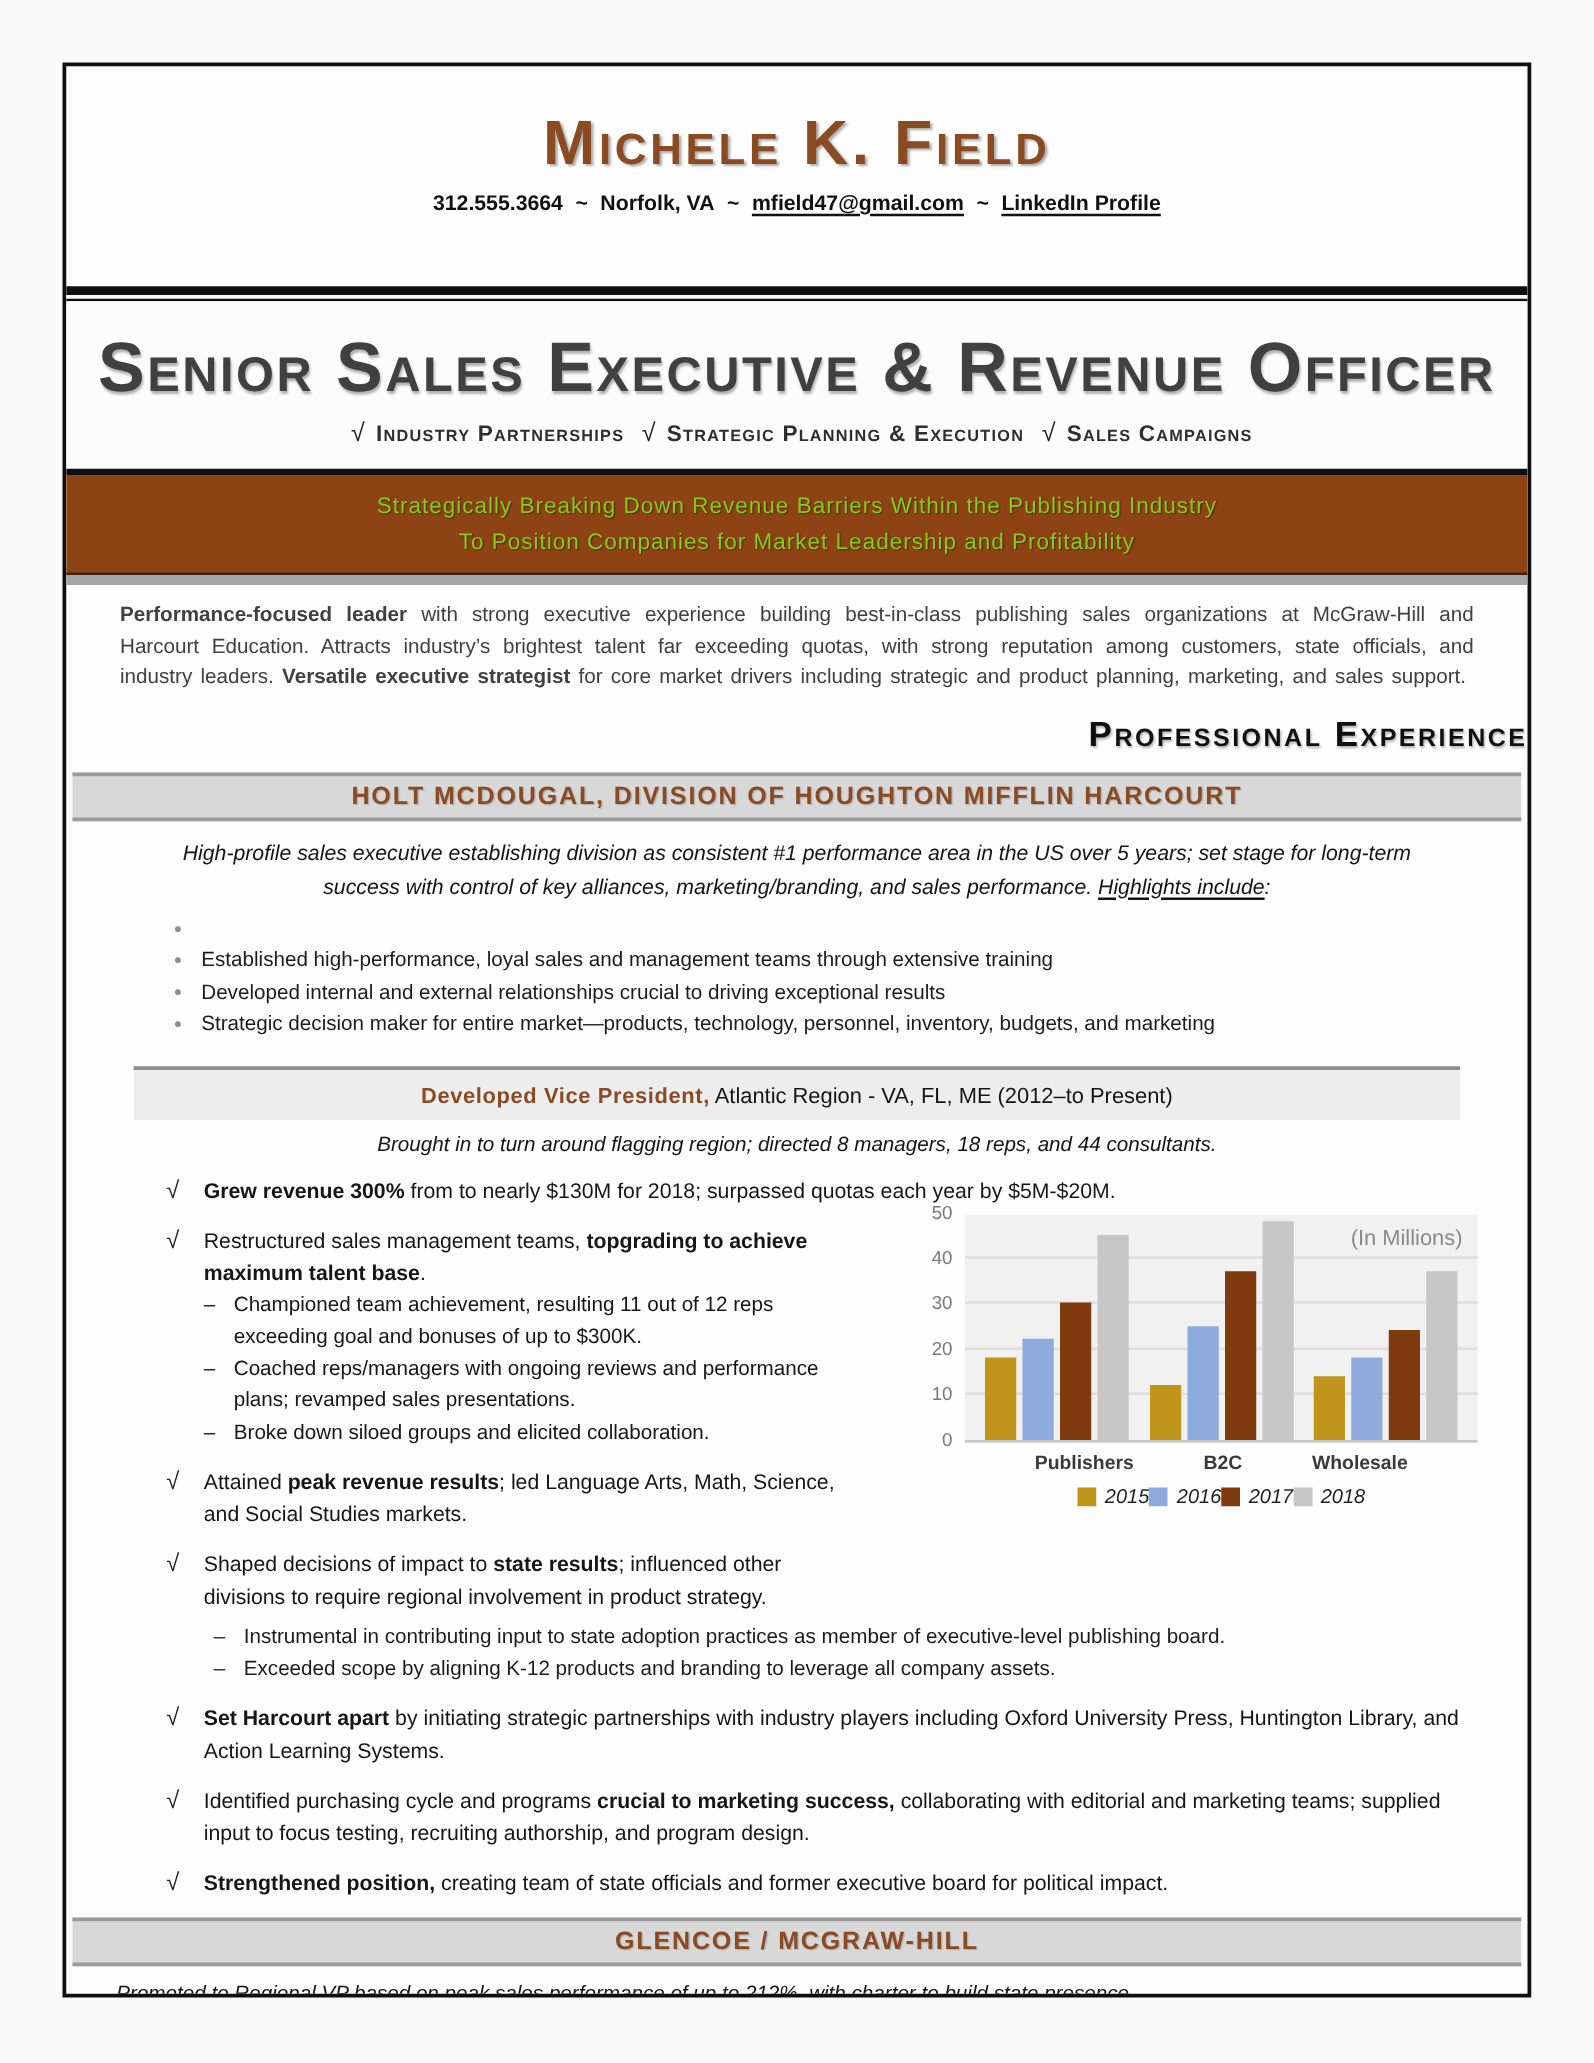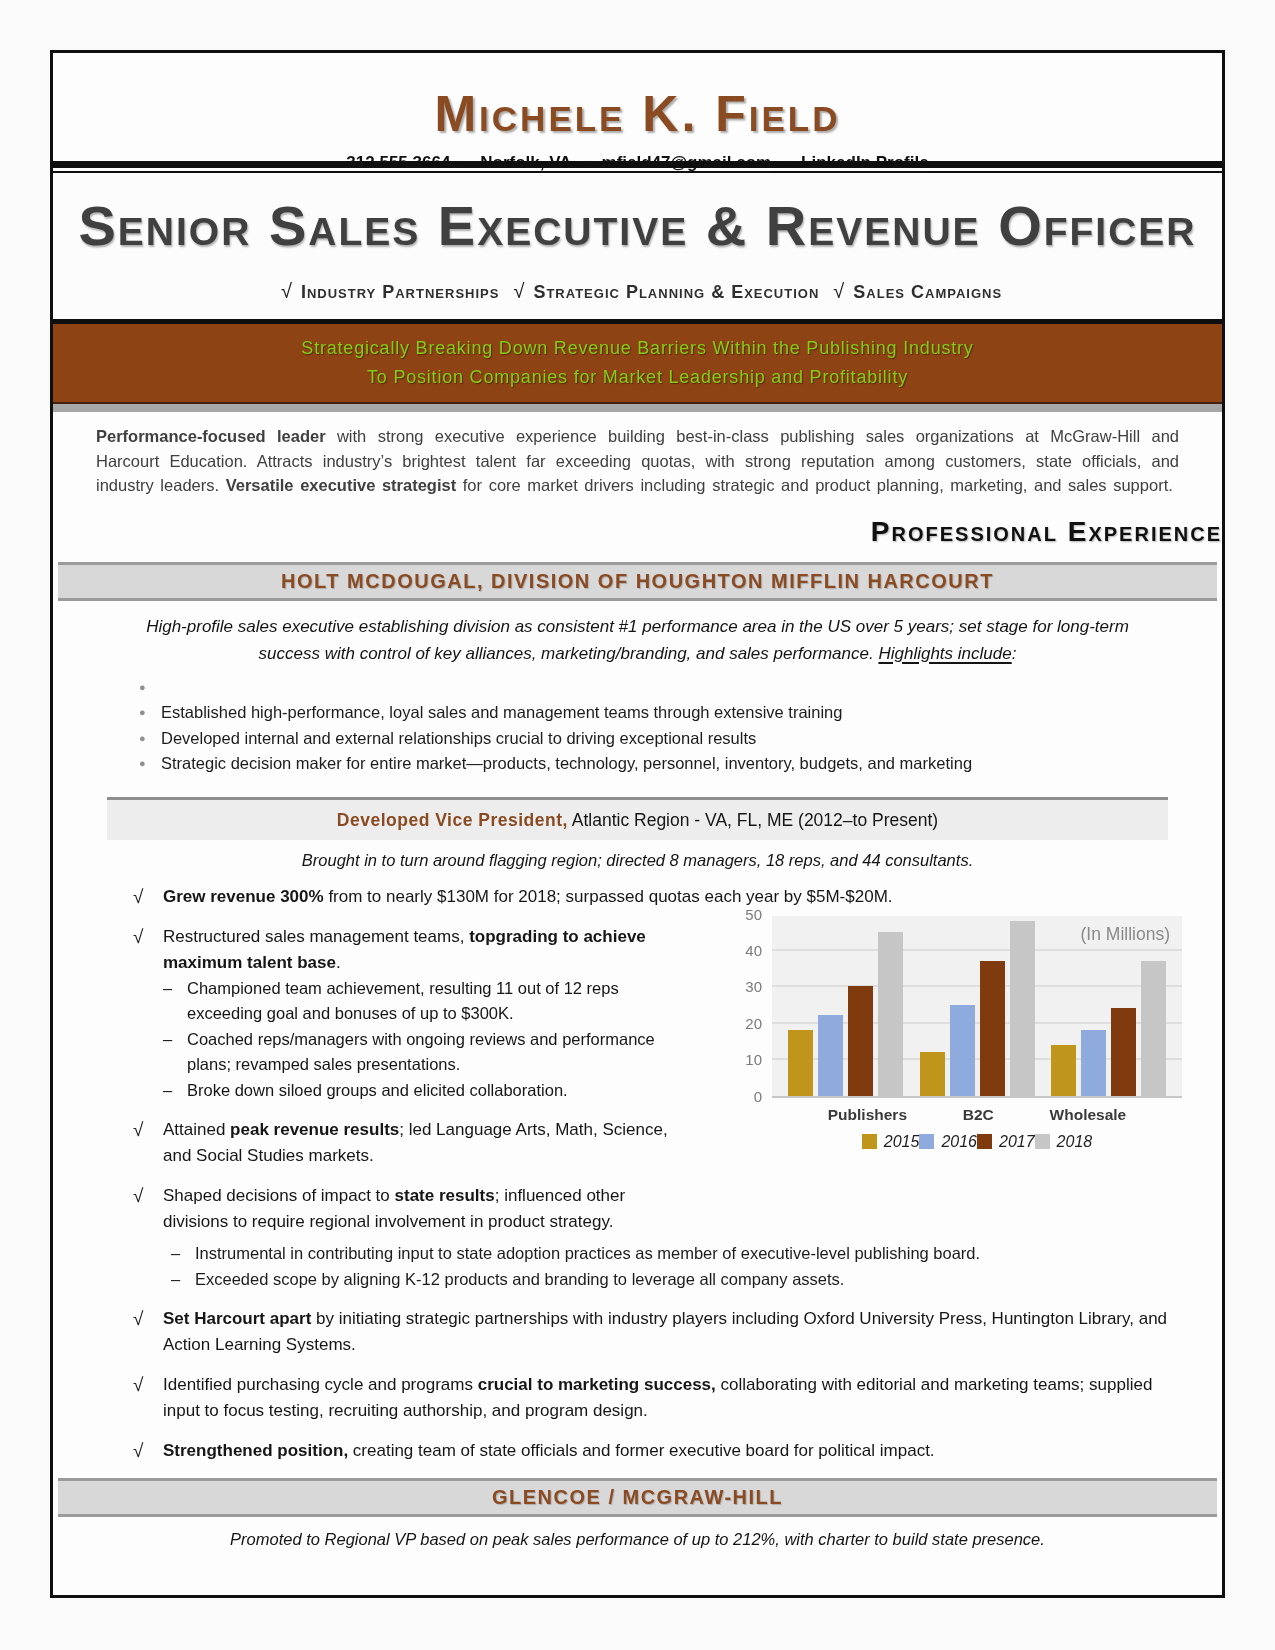--- a/index.html
+++ b/index.html
@@ -1,31 +1,31 @@
 <!DOCTYPE html>
 <html><head>
 <meta charset="utf-8">
 <style>
   *{box-sizing:border-box;margin:0;padding:0}
   html,body{width:1275px;background:#fafafa;font-family:"Liberation Sans","DejaVu Sans",sans-serif;color:#1c1c1c}
   body{position:relative;height:1650px}
   .frame{position:absolute;left:50px;top:50px;width:1175px;height:1548px;border:3px solid #0f0f0f;background:#fdfdfd;overflow:hidden}
   
-  .header{height:108px;text-align:center;padding-top:32px}
+  .header{height:176px;text-align:center;padding-top:32px}
   .name{font-size:50px;font-weight:bold;font-variant:small-caps;letter-spacing:3px;color:#8a4a22;text-shadow:2px 2px 2px rgba(70,70,70,.45)}
   .contact{margin-top:10px;font-size:17px;font-weight:bold;color:#111}
   .contact .sep{padding:0 10px;font-weight:bold}
   .contact a{color:#111;text-decoration:underline;text-decoration-thickness:2px;text-underline-offset:3px}
   .septhick{height:7px;background:#0f0f0f}
   .sepgap{height:3px;background:#fdfdfd}
   .septhin{height:2px;background:#0f0f0f}
   
   .title-sec{text-align:center;padding:20px 0 16px;background:#fcfcfc}
   .jobtitle{font-size:56px;font-weight:bold;font-variant:small-caps;letter-spacing:2px;color:#404040;text-shadow:1px 2px 2px rgba(0,0,0,.3)}
-  .quals{margin-top:22px;font-size:18px;font-weight:bold;font-variant:small-caps;color:#2e2e2e;letter-spacing:1px}
+  .quals{margin-top:10px;font-size:18px;font-weight:bold;font-variant:small-caps;color:#2e2e2e;letter-spacing:1px}
   .quals .chkg{font-weight:400;font-size:20px;padding:0 8px;color:#222}
   .band{height:5px;background:#0f0f0f}
   .brown{background:#8d4313;border-bottom:2px solid #41220f;color:#84cc16;text-align:center;padding:10px 0 10px;font-size:18px;line-height:29px;letter-spacing:.8px;text-shadow:1px 1px 1px rgba(0,0,0,.4)}
   .brown-shadow{height:8px;background:#a7a7a7}
   
   .summary{margin:12px 43px 0;text-align:justify;font-size:16.5px;line-height:24.5px;word-spacing:2px;color:#404040}
   .prof{margin-top:18px;text-align:right;font-size:28px;font-weight:bold;font-variant:small-caps;letter-spacing:2px;color:#101010;text-shadow:1px 1px 2px rgba(0,0,0,.3)}
   .cobanner{margin:14px 5px 0;background:#d8d8d8;border-top:3px solid #9b9b9b;border-bottom:3px solid #9b9b9b;color:#8a4a22;font-weight:bold;text-align:center;font-size:20px;line-height:33px;letter-spacing:1.5px;text-shadow:1px 1px 1px rgba(0,0,0,.2)}
   .intro{margin:12px 62px 0;text-align:center;font-style:italic;font-size:17px;line-height:27px;color:#141414}
   .intro .u{text-decoration:underline;text-decoration-thickness:2px;text-underline-offset:3px}
@@ -52,21 +52,21 @@
   .grid{position:absolute;left:0;right:0;height:2px;background:#dedede}
   .ylab{position:absolute;right:100%;margin-right:10px;color:#7a7a7a;font-size:15px;width:24px;text-align:right}
   .chart-title{position:absolute;top:8px;right:12px;color:#8a8a8a;font-size:17.5px}
   .bars-row{position:absolute;left:0;right:0;top:0;bottom:0;display:flex;justify-content:space-evenly;align-items:flex-end}
   .group{display:flex;align-items:flex-end;gap:5px;height:100%}
   .bar{width:25px}
   .cat-row{display:flex;justify-content:space-evenly;margin:8px 0 0 40px;font-weight:bold;font-size:15.5px;color:#3a3a3a}
   .legend{display:flex;justify-content:center;margin:9px 0 0 40px}
   .litem{display:flex;align-items:center;gap:7px;font-style:italic;font-size:16px;color:#1f1f1f}
   .swatch{width:15px;height:15px;flex:none}
-  .glencoe-intro{margin:13px 40px 0;text-align:center;font-style:italic;font-size:16.5px;color:#141414}
+  .glencoe-intro{margin:13px 40px 0;font-style:italic;font-size:16.5px;color:#141414}
   b{font-weight:bold}
 </style>
 </head>
 <body>
 
 <div class="frame">
 
   <div class="header">
     <div class="name">Michele K. Field</div>
     <div class="contact">

